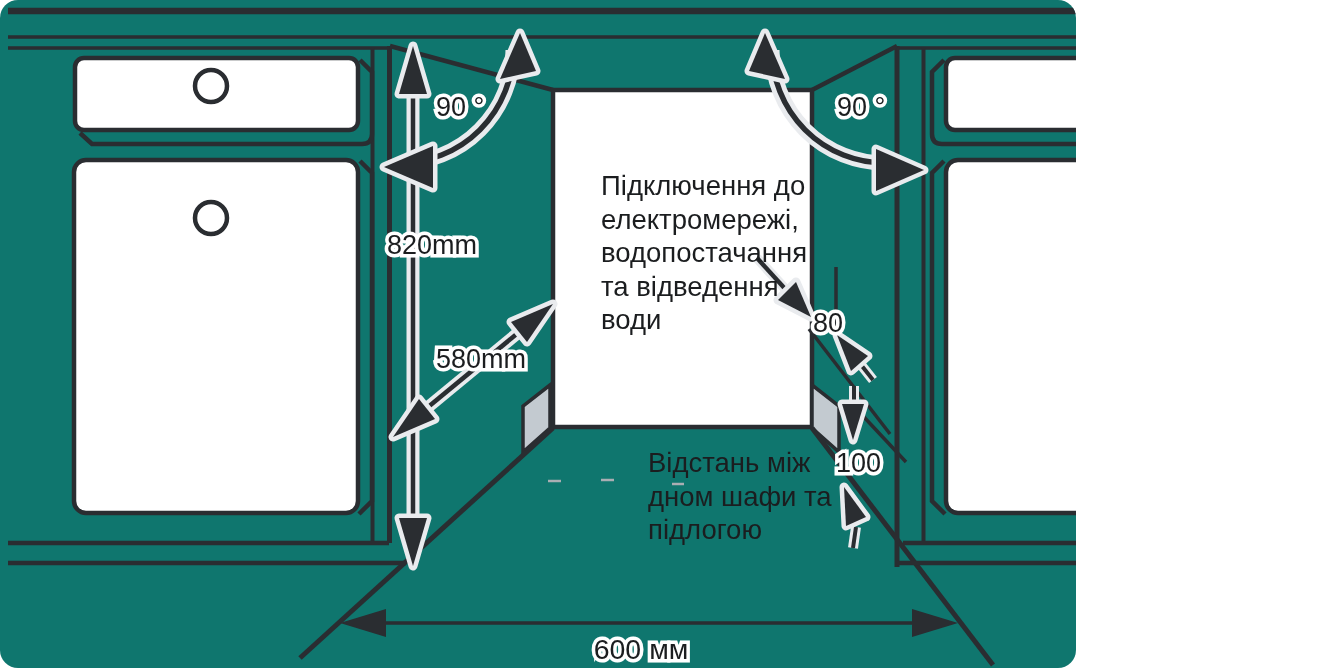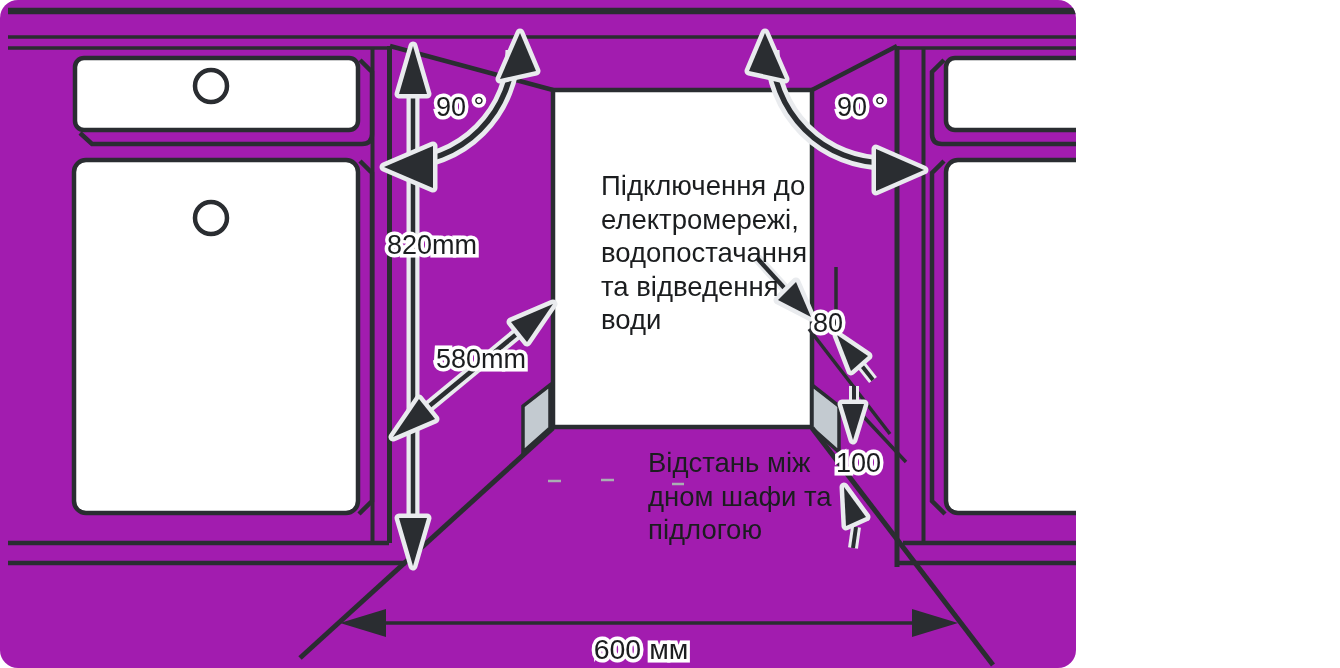--- a/index.html
+++ b/index.html
@@ -1,16 +1,16 @@
 <!DOCTYPE html>
 <html><head>
 <meta charset="utf-8">
 <style>
   html,body{margin:0;padding:0;background:#ffffff;}
-  .stage{position:relative;width:1076px;height:668px;background:#a21caf;overflow:hidden;
+  .stage{position:relative;width:1076px;height:668px;background:#0f766e;overflow:hidden;
          font-family:"Liberation Sans",sans-serif;border-radius:18px;}
   svg{display:block;}
   
   .s   {stroke:#2a2d31;fill:none;}
   .w6  {stroke-width:6.5;}
   .w5  {stroke-width:5;}
   .w45 {stroke-width:4.5;}
   .w4  {stroke-width:4;}
   .w35 {stroke-width:3.5;}
   .fillw{fill:#ffffff;}

